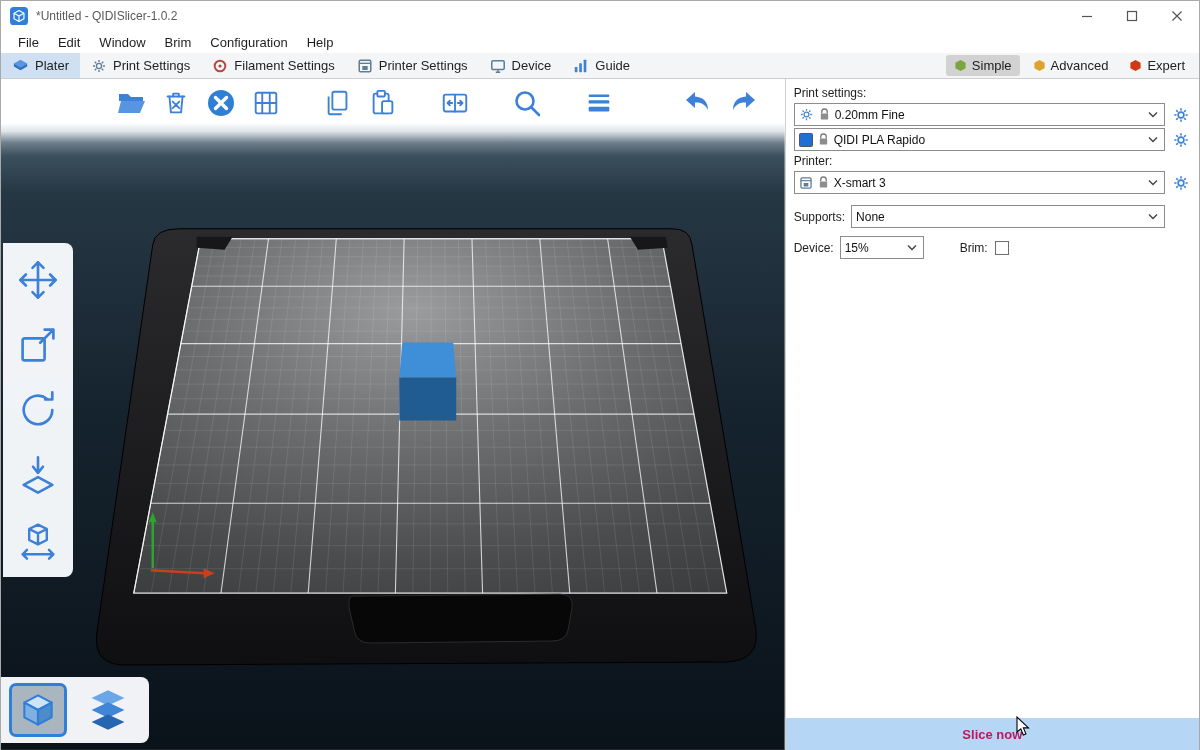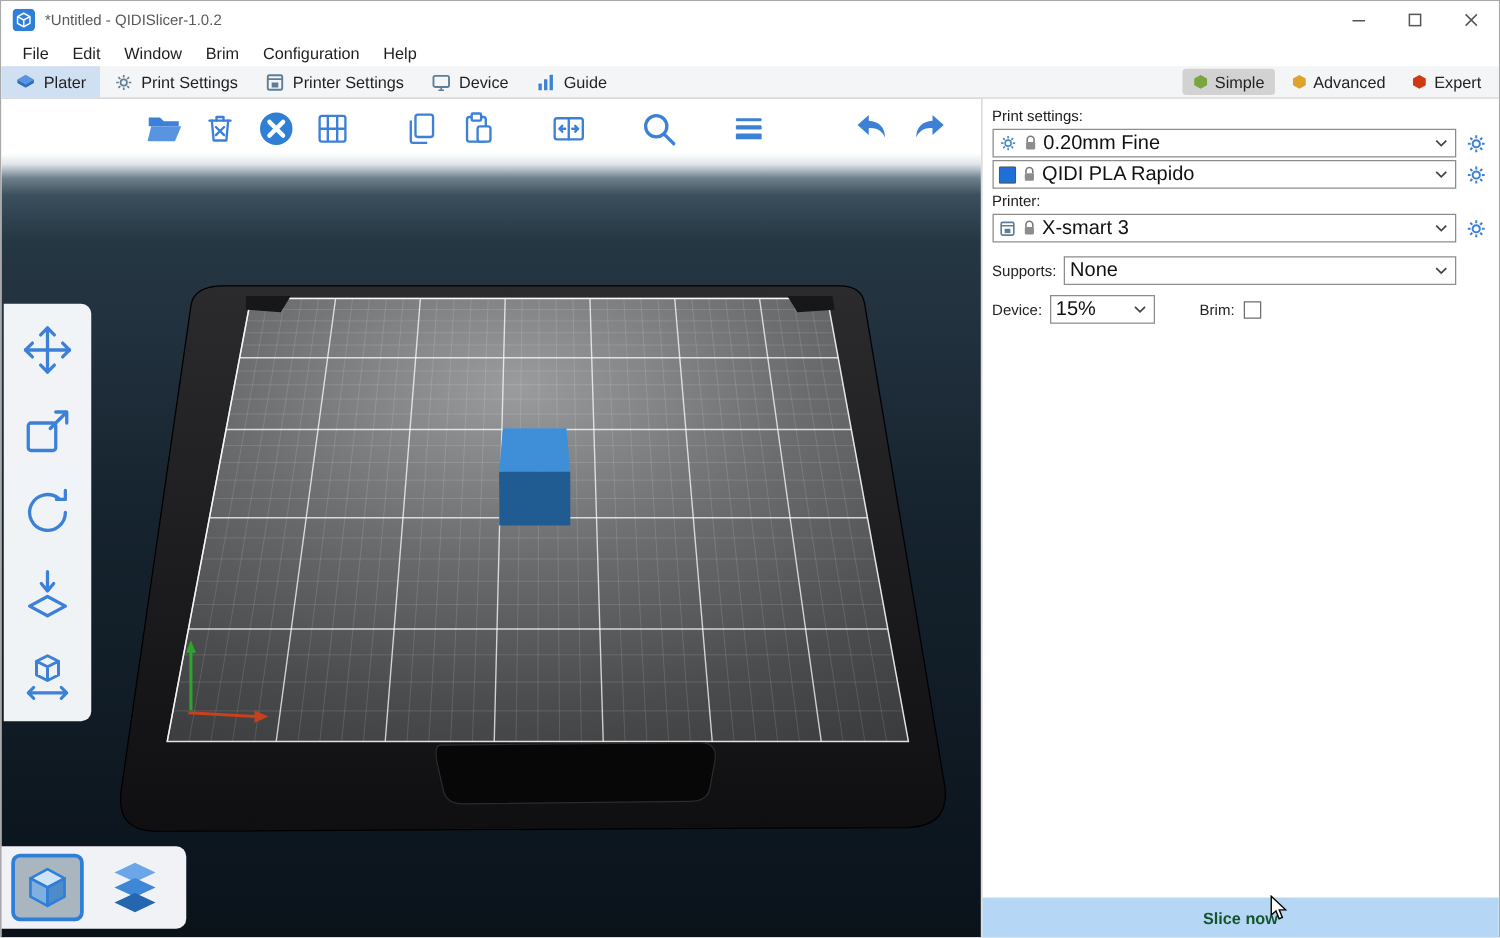--- a/index.html
+++ b/index.html
@@ -39,31 +39,31 @@
 
   .view-toolbar { position: absolute; left: 0; bottom: 8px; display: flex; gap: 12px; align-items: center; background: rgba(250,252,255,0.96); padding: 6px 12px 6px 8px; border-radius: 0 8px 8px 0; }
   .view-btn { width: 58px; height: 54px; display: flex; align-items: center; justify-content: center; border-radius: 7px; }
   .view-btn.selected { background: #a9b6c0; border: 3px solid #2f7fd6; }
 
   
   .sidebar { width: 415px; height: 672px; background: #fff; border-left: 1px solid #cfcfcf; position: relative; padding: 4px 8px 0 8px; }
   .sb-label { margin: 3px 0 3px; color: #1c1c1c; }
   .combo-row { display: flex; align-items: center; gap: 6px; margin-bottom: 2px; }
   .combo { flex: 1; height: 23px; border: 1px solid #8c8c8c; background: #fff; display: flex; align-items: center; gap: 5px; padding: 0 4px; }
-  .combo .value { flex: 1; font-size: 16px; color: #111; white-space: nowrap; overflow: hidden; }
+  .combo .value { flex: 1; font-size: 12px; color: #111; white-space: nowrap; overflow: hidden; }
   .chev { width: 14px; display: flex; justify-content: center; flex: none; }
   .gear-btn { width: 20px; height: 20px; display: flex; align-items: center; justify-content: center; flex: none; }
   .inline-row { display: flex; align-items: center; }
   .row-supports { margin-top: 11px; }
   .row-infill { margin-top: 8px; }
   .combo-supports { flex: 1; margin-left: 6px; margin-right: 26px; }
   .combo-infill { width: 84px; flex: none; margin-left: 6px; }
   .brim-label { margin-left: 36px; }
   .checkbox { width: 14px; height: 14px; border: 1px solid #6e6e6e; background: #fff; margin-left: 7px; }
-  .slice-btn { position: absolute; left: 0; right: 0; bottom: 0; height: 33px; background: #b5d7f5; display: flex; align-items: center; justify-content: center; font-weight: bold; font-size: 13px; color: #14532d; }
+  .slice-btn { position: absolute; left: 0; right: 0; bottom: 0; height: 33px; background: #b5d7f5; display: flex; align-items: center; justify-content: center; font-weight: bold; font-size: 13px; color: #be185d; }
 
   .cursor { position: absolute; left: 1016px; top: 716px; z-index: 20; }
 </style>
 </head>
 <body>
 
 <div class="app">
 
   <div class="titlebar">
     <svg width="18" height="18" viewBox="0 0 20 20">
@@ -111,20 +111,27 @@
       <span>Plater</span>
     </div>
     <div class="tab">
       <svg width="16" height="16" viewBox="0 0 20 20">
           <g stroke="#5e7d96" stroke-width="1.7" fill="none">
             <circle cx="10" cy="10" r="3.2"></circle>
             <path d="M10 2.5 V5 M10 15 V17.5 M2.5 10 H5 M15 10 H17.5 M4.7 4.7 L6.5 6.5 M13.5 13.5 L15.3 15.3 M15.3 4.7 L13.5 6.5 M6.5 13.5 L4.7 15.3"></path>
           </g>
         </svg>
       <span>Print Settings</span>
+    </div>
+    <div class="tab">
+      <svg width="16" height="16" viewBox="0 0 18 18">
+          <circle cx="9" cy="9" r="6" fill="none" stroke="#b4493f" stroke-width="2.2"></circle>
+          <circle cx="9" cy="9" r="1.8" fill="#b4493f"></circle>
+        </svg>
+      <span>Filament Settings</span>
     </div>
     <div class="tab">
       <svg width="16" height="16" viewBox="0 0 18 18">
           <rect x="2.5" y="2.5" width="13" height="13" rx="1.5" fill="none" stroke="#5e7d96" stroke-width="1.7"></rect>
           <path d="M2.5 6 h13" stroke="#5e7d96" stroke-width="1.5"></path>
           <rect x="6" y="9" width="6" height="4.5" fill="#5e7d96"></rect>
         </svg>
       <span>Printer Settings</span>
     </div>
     <div class="tab">

